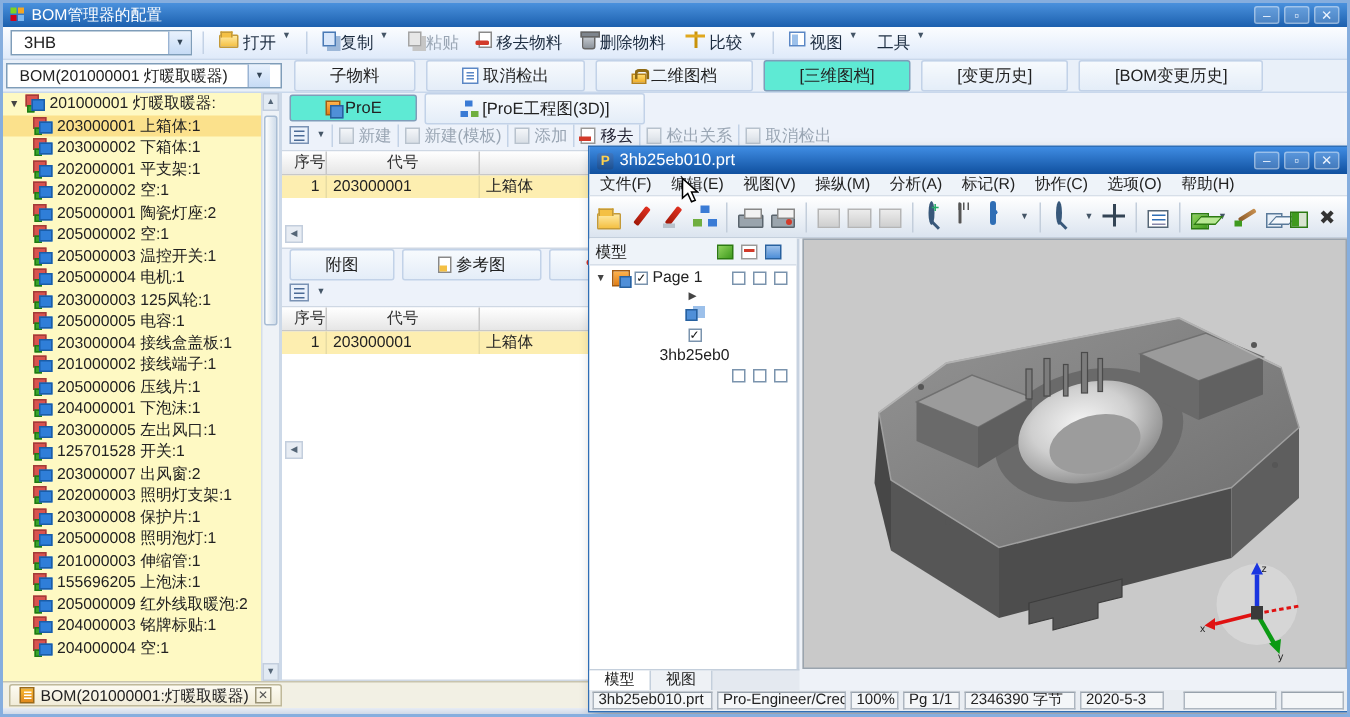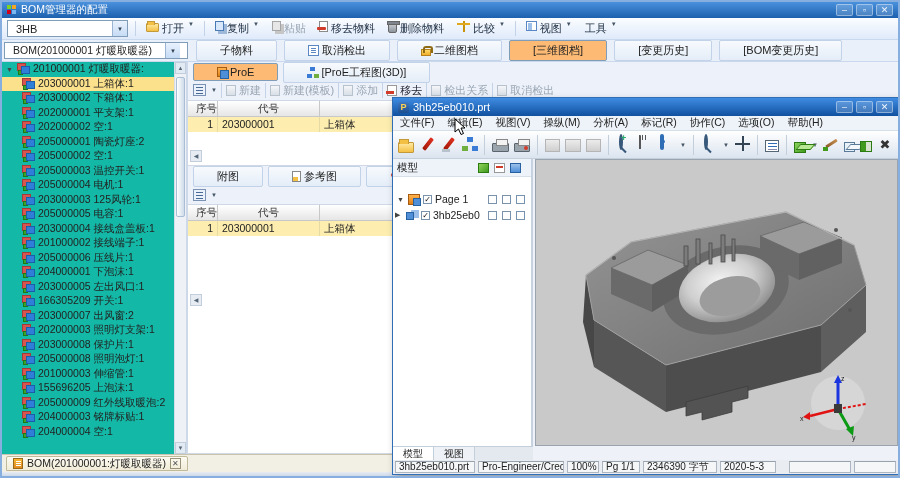--- a/index.html
+++ b/index.html
@@ -39,35 +39,35 @@
 .ic-scale::after{content:"";position:absolute;left:0;top:2px;width:13px;height:2px;background:#e0a81e;box-shadow:-1px 4px 0 -1px #e0a81e,8px 4px 0 -1px #e0a81e}
 .ic-view{width:11px;height:10px;background:#fff;border:1px solid #5b87c5}
 .ic-view::after{content:"";position:absolute;left:1px;top:1px;width:4px;height:7px;background:#9cc0ea}
 
 
 .tb2{position:absolute;left:0;top:38px;right:0;height:22px;background:#e9f0f9;border-bottom:1px solid #c9d8ec;display:flex;align-items:center;padding:0 2px;gap:8px}
 #bom-combo{width:184px}
 #bom-combo .cv{min-width:160px;font-size:10.5px}
 #bom-tabs{display:flex;gap:7px}
 .tab{display:inline-flex;align-items:center;gap:3px;padding:2px 23px;border:1px solid #c2d2e8;background:linear-gradient(#f7fafd,#e4edf8);border-radius:2px;white-space:nowrap;cursor:default}
-.tab.active{background:#fdba74;border-color:#7f9db9}
+.tab.active{background:#5eead4;border-color:#7f9db9}
 .tic{display:inline-block;position:relative;width:11px;height:11px}
 .tic.doc{background:#fff;border:1px solid #5b87c5}
 .tic.doc::after{content:"";position:absolute;left:2px;top:2px;right:2px;height:1px;background:#5b87c5;box-shadow:0 2px 0 #5b87c5,0 4px 0 #5b87c5}
 .tic.lock{top:2px;height:7px;width:10px;background:linear-gradient(#ffd968,#efae2a);border:1px solid #b5821d}
 .tic.lock::before{content:"";position:absolute;left:1px;top:-4px;width:6px;height:5px;border:2px solid #8f6a14;border-bottom:none;border-radius:3px 3px 0 0}
 .tic.proe{width:10px;height:10px;background:linear-gradient(#ffb34d,#e07f18);border:1px solid #a55c10}
 .tic.proe::after{content:"";position:absolute;right:-3px;bottom:-3px;width:7px;height:7px;background:#4f8fd8;border:1px solid #28619f}
 .tic.hier::before{content:"";position:absolute;left:3px;top:0;width:5px;height:4px;background:#3a7bd5;box-shadow:-3px 7px 0 #3a7bd5,4px 7px 0 #6fae3f}
 .tic.ref{background:#fff;border:1px solid #888;width:9px;height:11px}
 .tic.ref::after{content:"";position:absolute;left:0;bottom:0;width:5px;height:4px;background:#f4c044}
 .tic.parts::before{content:"";position:absolute;left:1px;top:2px;width:4px;height:4px;border-radius:50%;background:#d0342a;box-shadow:5px 0 0 #2f8f2f,2px 5px 0 #e2a818}
 
 
-#left-panel{position:absolute;left:0;top:60px;width:186px;height:392px;background:#14b8a6;border-right:2px solid #cdd9e8;overflow:hidden}
+#left-panel{position:absolute;left:0;top:60px;width:186px;height:392px;background:#fef9c3;border-right:2px solid #cdd9e8;overflow:hidden}
 #tree{position:absolute;left:0;top:0;right:12px;bottom:0;overflow:hidden}
 .trow{display:flex;align-items:center;height:14.5px;white-space:nowrap;padding-left:20px;gap:3px;font-size:10.5px;cursor:default}
 .trow.root{padding-left:3px}
 .trow .arrow{font-size:7px;color:#444;width:9px;text-align:center}
 .trow.sel{background:#fbe18c}
 .ti{position:relative;width:13px;height:12px;flex:0 0 13px}
 .ti::before{content:"";position:absolute;left:0;top:0;width:7px;height:6px;background:#d9534f;border:1px solid #a33c38}
 .ti::after{content:"";position:absolute;right:0;top:3px;width:7px;height:6px;background:#2f7ed8;border:1px solid #1a5da8}
 .ti .tg{position:absolute;left:1px;bottom:0;width:5px;height:5px;background:#3aa32a;border:1px solid #1f7a14}
 #left-scroll{position:absolute;right:0;top:0;bottom:0;width:12px;background:#eef2f7;border-left:1px solid #d4dde8}
@@ -364,21 +364,21 @@
         <div class="trow">
           <span class="ti">
             <span class="tg"></span>
           </span>
           <span>203000005 左出风口:1</span>
         </div>
         <div class="trow">
           <span class="ti">
             <span class="tg"></span>
           </span>
-          <span>166305209 开关:1</span>
+          <span>125701528 开关:1</span>
         </div>
         <div class="trow">
           <span class="ti">
             <span class="tg"></span>
           </span>
           <span>203000007 出风窗:2</span>
         </div>
         <div class="trow">
           <span class="ti">
             <span class="tg"></span>
@@ -596,32 +596,32 @@
       <div class="cphead">
         <span>模型</span>
         <span class="sp"></span>
         <span class="cgrid">
           <span class="hic green"></span>
           <span class="hic red"></span>
           <span class="hic blue"></span>
         </span>
       </div>
       <div id="cad-tree">
-          <div class="crow" style="padding-left: 4px; margin-top: 14px;">
+          <div class="crow" style="padding-left: 4px;">
             <span class="arrow">▼</span>
             <span class="nico pages"></span>
             <span class="cb on"></span>
             <span>Page 1</span>
             <span class="cgrid">
               <span class="cb"></span>
               <span class="cb"></span>
               <span class="cb"></span>
             </span>
           </div>
-          <div class="crow" style="padding-left: 2px;">
+          <div class="crow" style="padding-left: 2px; flex-direction: column;">
             <span class="arrow">▶</span>
             <span class="nico cubes"></span>
             <span class="cb on"></span>
             <span>3hb25eb0</span>
             <span class="cgrid">
               <span class="cb"></span>
               <span class="cb"></span>
               <span class="cb"></span>
             </span>
           </div>

